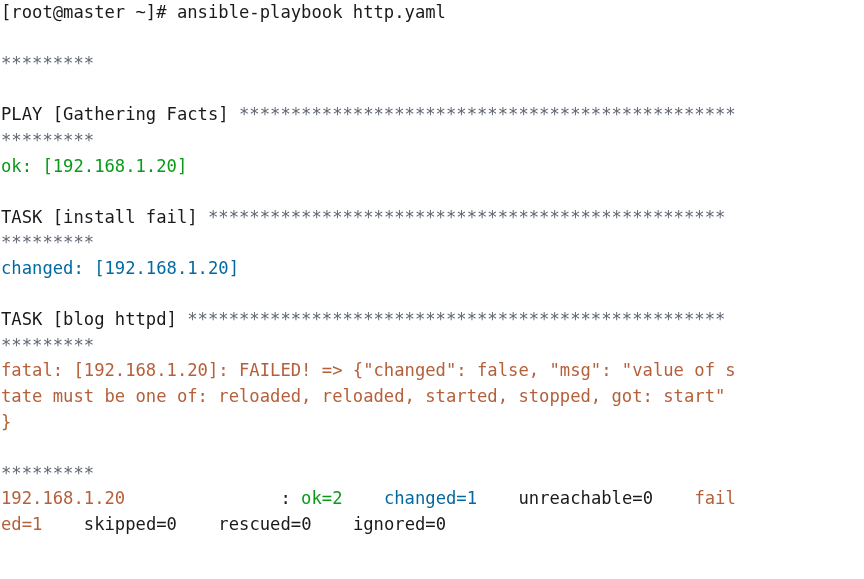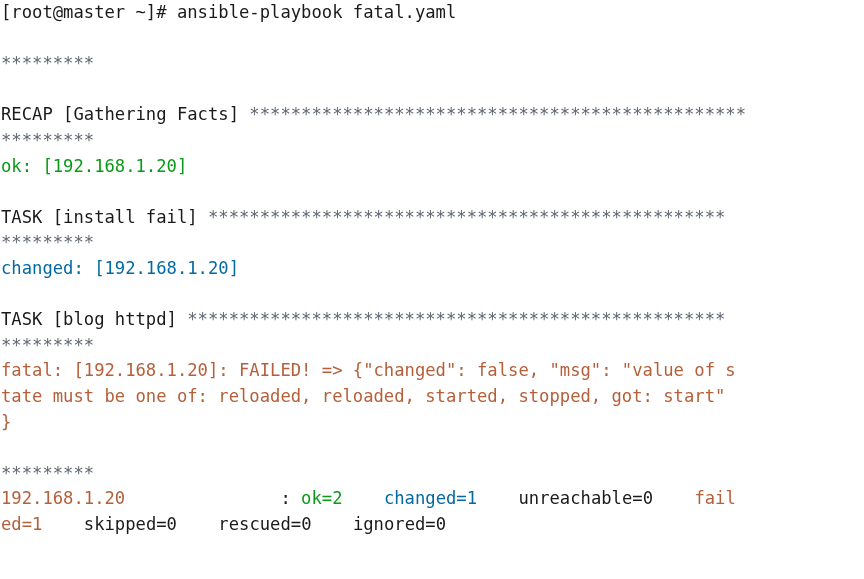--- a/index.html
+++ b/index.html
@@ -51,25 +51,25 @@
     letter-spacing: 0px;
     pointer-events: none;
     user-select: none;
   }
 </style>
 </head>
 <body>
 
 <div id="terminal">
   <div id="terminal-lines">
-      <div class="line"><span class="seg c-default">[root@master ~]# ansible-playbook fatal.yaml</span></div>
+      <div class="line"><span class="seg c-default">[root@master ~]# ansible-playbook http.yaml</span></div>
       <div class="line"><span class="seg c-default"> </span></div>
       <div class="line"><span class="seg c-star">*********</span></div>
       <div class="line"><span class="seg c-default"> </span></div>
-      <div class="line"><span class="seg c-default">RECAP [Gathering Facts] </span><span class="seg c-star">************************************************</span></div>
+      <div class="line"><span class="seg c-default">PLAY [Gathering Facts] </span><span class="seg c-star">************************************************</span></div>
       <div class="line"><span class="seg c-star">*********</span></div>
       <div class="line"><span class="seg c-green">ok: [192.168.1.20]</span></div>
       <div class="line"><span class="seg c-default"> </span></div>
       <div class="line"><span class="seg c-default">TASK [install fail] </span><span class="seg c-star">**************************************************</span></div>
       <div class="line"><span class="seg c-star">*********</span></div>
       <div class="line"><span class="seg c-yellow">changed: [192.168.1.20]</span></div>
       <div class="line"><span class="seg c-default"> </span></div>
       <div class="line"><span class="seg c-default">TASK [blog httpd] </span><span class="seg c-star">****************************************************</span></div>
       <div class="line"><span class="seg c-star">*********</span></div>
       <div class="line"><span class="seg c-red">fatal: [192.168.1.20]: FAILED! =&gt; {"changed": false, "msg": "value of s</span></div>

